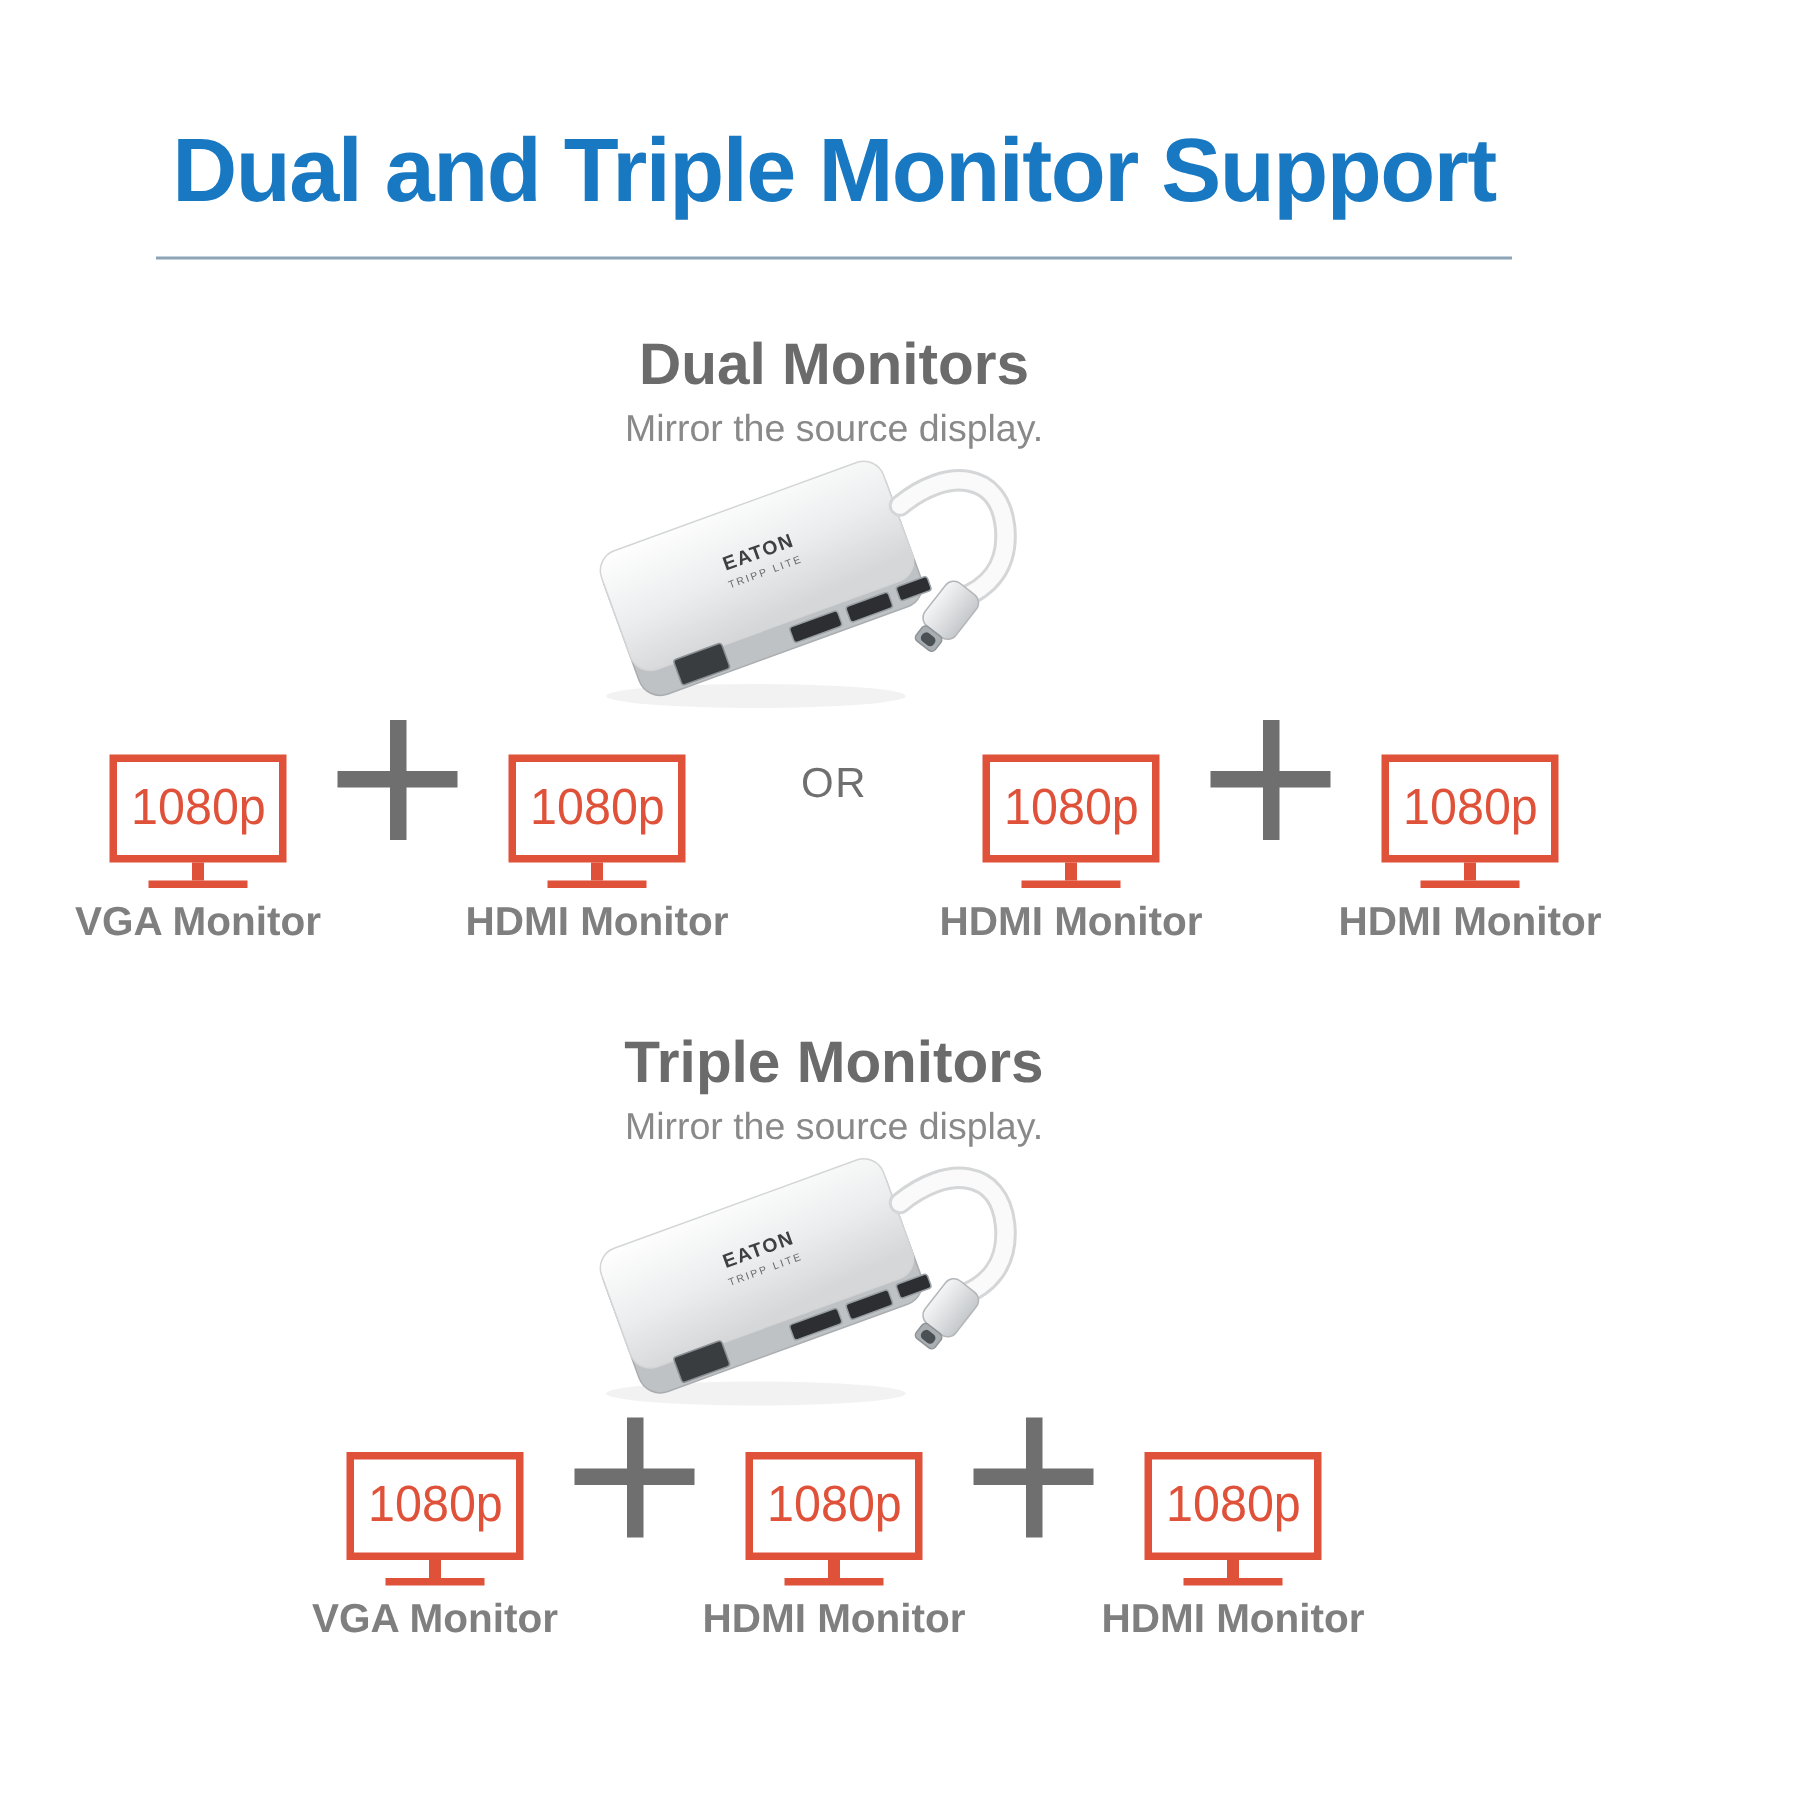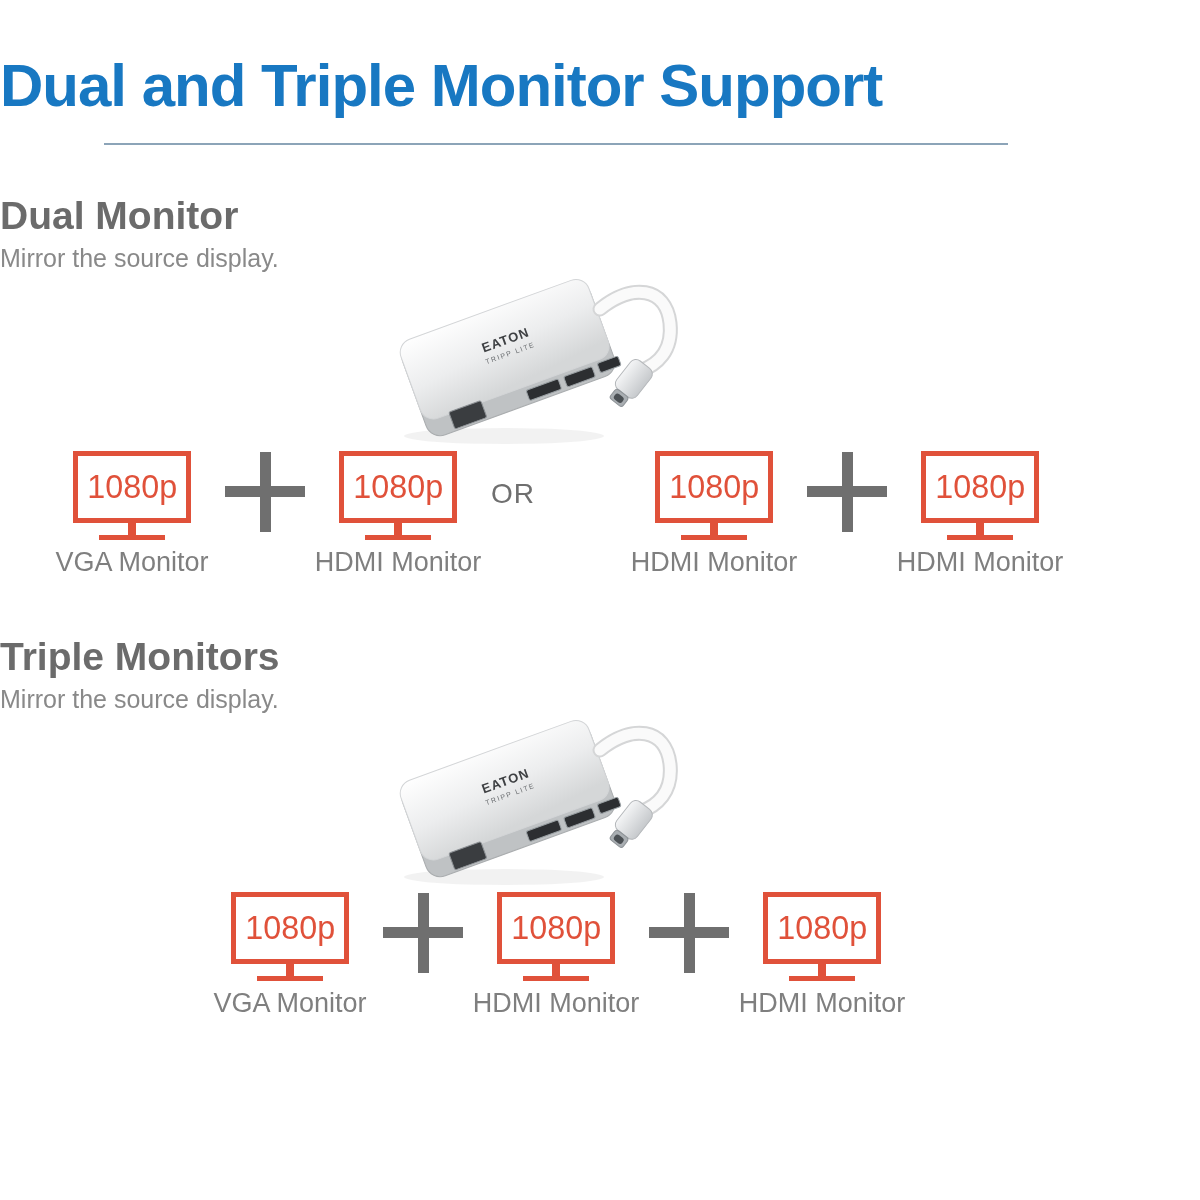--- a/index.html
+++ b/index.html
@@ -1,21 +1,21 @@
 <!DOCTYPE html>
 <html style="--title-blue: #1878C2; --heading-gray: #6B6B6B; --subtext-gray: #898989; --label-gray: #7F7F7F; --monitor-orange: #E0513A; --plus-gray: #6F6F6F; --divider-blue: #8CA4B8;"><head>
 <meta charset="utf-8">
 <style>
   html, body { margin:0; padding:0; }
   body {
     width:1200px; height:1200px; background:#ffffff; overflow:hidden;
     font-family:"Liberation Sans", sans-serif;
     -webkit-font-smoothing:antialiased;
   }
-  .page { width:1112px; height:1200px; box-sizing:border-box; padding-top:56px; }
+  .page { width:1112px; height:1200px; box-sizing:border-box; padding-top:84px; text-align:center; }
 
   .title {
     margin:0; font-size:60px; font-weight:700; letter-spacing:-1px; line-height:1;
     color:var(--title-blue, #1878C2);
   }
   .subtitle {
     margin-top:13px; font-size:33px; line-height:1.15;
     color:var(--subtext-gray, #898989);
   }
   .divider { border:none; border-top:2px solid var(--divider-blue, #8CA4B8); margin:27px 104px 0 104px; }
@@ -26,26 +26,26 @@
   }
   .section-sub { margin-top:5px; font-size:25px; line-height:1.2; color:var(--subtext-gray, #898989); }
 
   .dock { display:block; margin:2px auto 0 auto; }
 
   .monitor-row { display:flex; justify-content:center; align-items:flex-start; gap:8px; margin-top:4px; }
   .monitor { width:170px; display:flex; flex-direction:column; align-items:center; flex:none; }
   .screen {
     box-sizing:border-box; width:118px; height:72px;
     border:5px solid var(--monitor-orange, #E0513A);
-    display:flex; align-items:center; justify-content:center;
+    display:flex; align-items:center; justify-content:center;margin-top:24px;
   }
   .res { font-size:34px; color:var(--monitor-orange, #E0513A); transform:scaleX(.95); white-space:nowrap; }
   .neck { width:8px; height:12px; background:var(--monitor-orange, #E0513A); }
   .base { width:66px; height:5px; background:var(--monitor-orange, #E0513A); }
-  .monitor-label { margin-top:7px; font-size:27px; color:var(--label-gray, #7F7F7F); white-space:nowrap; }
+  .monitor-label { margin-top:7px; font-size:27px; color:var(--label-gray, #7F7F7F); white-space:nowrap;font-weight:bold; }
 
   .plus { position:relative; width:80px; height:80px; margin-top:1px; flex:none; }
   .plus::before { content:""; position:absolute; top:34.5px; left:0; width:80px; height:11px; background:var(--plus-gray, #6F6F6F); }
   .plus::after  { content:""; position:absolute; left:34.5px; top:0; width:11px; height:80px; background:var(--plus-gray, #6F6F6F); }
 
   .or { width:130px; margin-top:27px; font-size:28px; font-weight:400; letter-spacing:1px; color:var(--plus-gray, #6F6F6F); flex:none; }
 
   .svg-defs { position:absolute; width:0; height:0; }
 </style>
 </head>
@@ -64,21 +64,21 @@
     </linearGradient>
   </defs>
 </svg>
 
 <div class="page">
 
   <h1 class="title">Dual and Triple Monitor Support</h1>
   <hr class="divider">
 
   <div>
-    <div class="section-heading">Dual Monitor</div>
+    <div class="section-heading">Dual Monitors</div>
     <div class="section-sub">Mirror the source display.</div>
 
     <svg class="dock" width="340" height="172" viewBox="0 0 340 172">
       <ellipse cx="118" cy="161" rx="100" ry="8" fill="#000000" opacity="0.05"></ellipse>
       <g transform="translate(120,78) rotate(-20)">
         <rect x="-100" y="-42" width="200" height="98" rx="15" fill="#bfc2c4" stroke="#aaadaf" stroke-width="1"></rect>
         <rect x="-100" y="-46" width="200" height="84" rx="14" fill="url(#dockTopGrad)" stroke="#d3d5d7" stroke-width="1"></rect>
         <g>
           <text x="4" y="-8" text-anchor="middle" font-size="13" font-weight="bold" letter-spacing="1" fill="#3e4043">EATON</text>
           <text x="4" y="4" text-anchor="middle" font-size="7" letter-spacing="1.5" fill="#6a6d70">TRIPP LITE</text>

